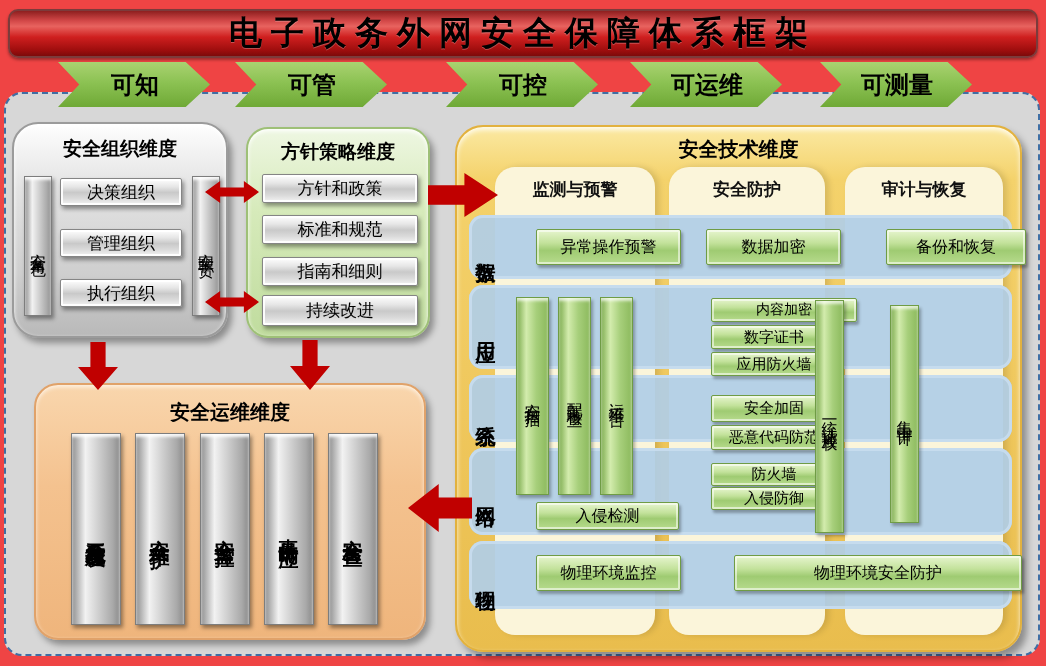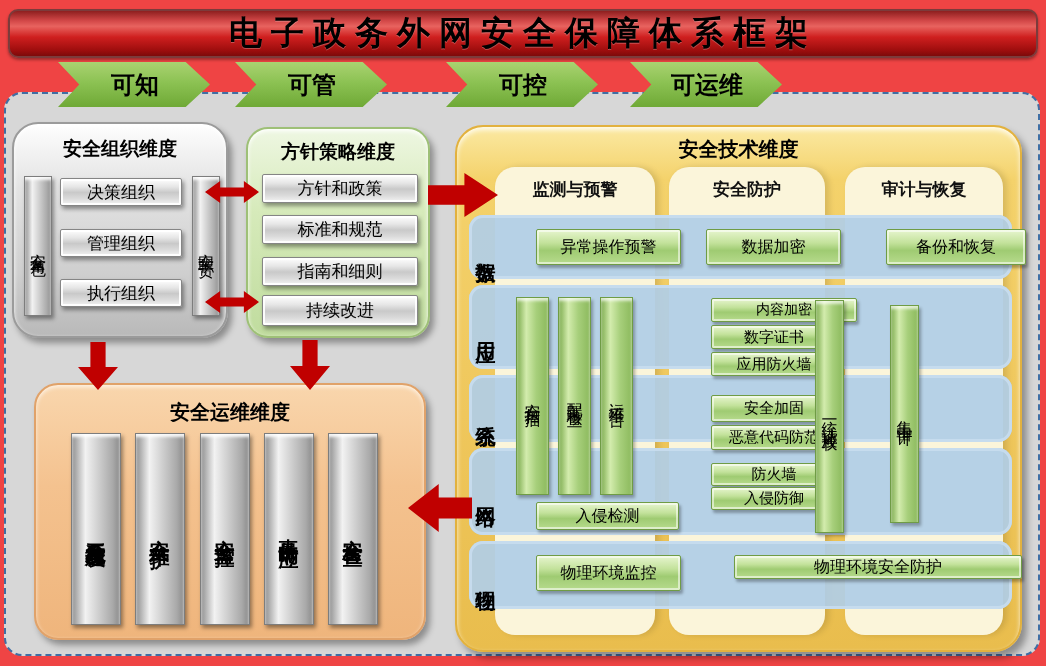--- a/index.html
+++ b/index.html
@@ -126,20 +126,23 @@
     </div>
   <div class="chevron" style="left:235px">
       <span>可管</span>
     </div>
   <div class="chevron" style="left:446px">
       <span>可控</span>
     </div>
   <div class="chevron" style="left:630px">
       <span>可运维</span>
     </div>
+  <div class="chevron" style="left:820px">
+      <span>可测量</span>
+    </div>
 
   <div class="box org-box">
     <div class="box-title" style="top:12px;font-size:19px">安全组织维度</div>
     <div class="vbar" style="left:10px;top:52px;width:28px;height:140px;font-size:16px">
       <span class="vtext">安全角色</span>
     </div>
     <div class="btn" style="left:46px;top:54px;width:122px;height:28px">
         <span>决策组织</span>
       </div>
     <div class="btn" style="left:46px;top:105px;width:122px;height:28px">
@@ -255,21 +258,21 @@
         <span class="vtext">统一认证授权</span>
       </div>
 
     <div class="gbtn" style="left:400px;top:102px;width:140px;height:36px">
         <span>备份和恢复</span>
       </div>
     <div class="gvbar" style="left:433px;top:178px;width:29px;height:218px;font-size:16px">
         <span class="vtext">集中审计</span>
       </div>
 
-    <div class="gbtn" style="left:248px;top:428px;width:288px;height:24px">
+    <div class="gbtn" style="left:248px;top:428px;width:288px;height:36px">
         <span>物理环境安全防护</span>
       </div>
   </div>
 
   <div class="box ops-box">
     <div class="box-title" style="top:14px;font-size:20px">安全运维维度</div>
     <div class="vbar ops-bar" style="left:35px;top:48px;width:50px;height:192px">
         <span class="vtext" style="letter-spacing:1px">系统开发与建设</span>
       </div>
     <div class="vbar ops-bar" style="left:99px;top:48px;width:50px;height:192px">

